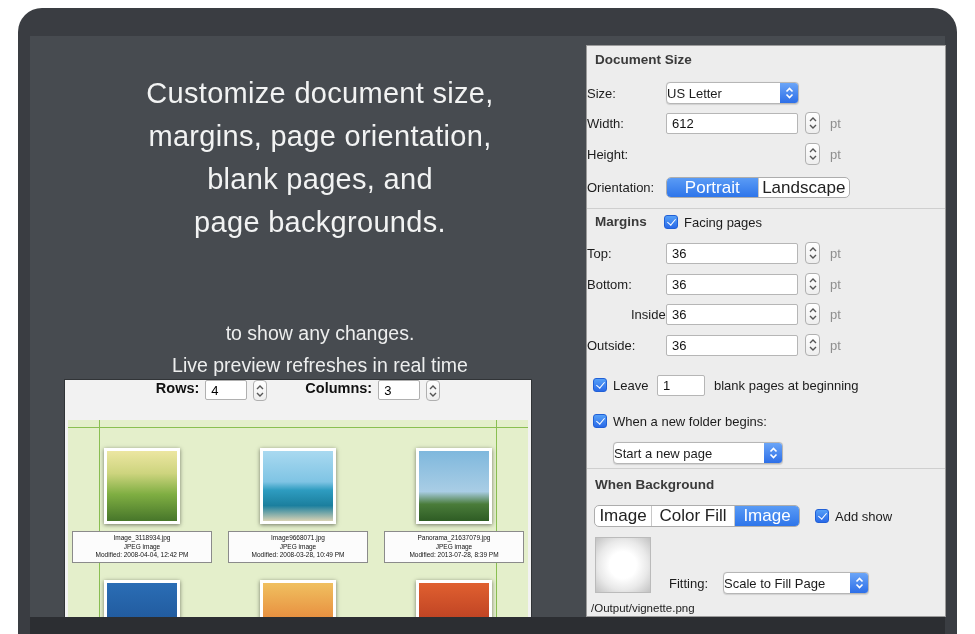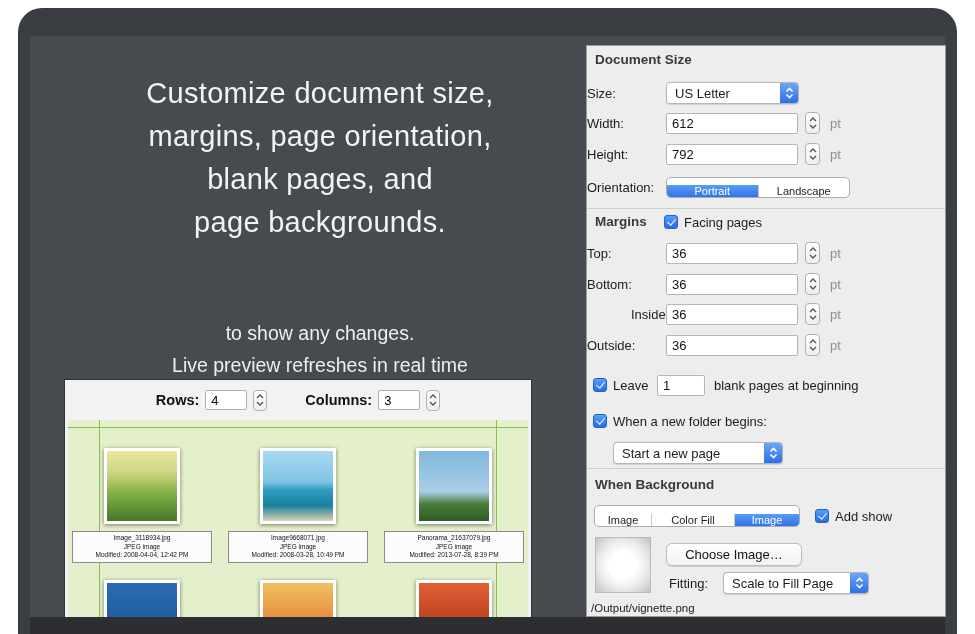--- a/index.html
+++ b/index.html
@@ -12,21 +12,21 @@
 
   
   .hero{position:absolute;left:30px;top:36px;width:520px;text-align:center;
         color:#f2f3f3;font-size:29px;line-height:43px;letter-spacing:.3px;}
   .subtext{position:absolute;left:30px;top:281px;width:520px;text-align:center;
         color:#edeeee;font-size:19.5px;line-height:32px;}
 
   
   .preview{position:absolute;left:35px;top:344px;width:466px;height:237px;background:#f2f2f2;
            overflow:hidden;box-shadow:0 0 0 1px rgba(0,0,0,.3);}
-  .preview-header{height:40px;display:flex;align-items:center;justify-content:center;gap:6px;
+  .preview-header{height:40px;display:flex;align-items:flex-start;justify-content:center;gap:6px;
                   font-size:14.5px;color:#111;}
   .ph-label{font-weight:700;}
   .gap30{width:26px;}
   .mini-field{width:42px;height:20px;background:#fff;border:1px solid #b0b0b0;border-radius:2px;
               font-size:13px;padding:0 5px;box-sizing:border-box;font-family:inherit;}
   .page-canvas{position:absolute;left:3px;right:3px;top:40px;bottom:0;background:#e4efcb;overflow:hidden;}
   .guide-v{position:absolute;top:0;bottom:0;width:1px;background:#8abf52;}
   .gl{left:31px}.gr{right:31px}
   .guide-h{position:absolute;left:0;right:0;top:7px;height:1px;background:#8abf52;}
   .thumb-row{position:absolute;left:0;right:0;display:flex;justify-content:center;gap:14px;}
@@ -53,26 +53,26 @@
          font-size:13px;padding:0 5px;box-sizing:border-box;font-family:inherit;color:#111;}
   .stepper{position:absolute;width:15px;height:22px;background:linear-gradient(#ffffff,#eeeeee);
            border:1px solid #b0b0b0;border-radius:4px;box-sizing:border-box;
            display:flex;align-items:center;justify-content:center;}
   .divider{position:absolute;left:0;right:0;height:1px;background:#cfcfcf;}
   .checkbox{position:absolute;width:14px;height:14px;border-radius:3px;
             background:linear-gradient(#55a0f8,#2a6ae8);border:1px solid #2160d6;box-sizing:border-box;}
   .checkbox::after{content:"";position:absolute;left:4px;top:1px;width:4px;height:7px;
             border:solid #fff;border-width:0 1.8px 1.8px 0;transform:rotate(40deg);}
   .popup{position:absolute;height:22px;background:#fff;border:1px solid #b6b6b6;border-radius:4px;
-         box-sizing:border-box;display:flex;align-items:center;padding-left:8px;
+         box-sizing:border-box;display:flex;align-items:center;
          box-shadow:0 .5px 1px rgba(0,0,0,.12);}
   .popup-cap{position:absolute;right:0;top:0;bottom:0;width:18px;border-radius:0 3px 3px 0;
          background:linear-gradient(#6ba5f7,#2d6fe8);display:flex;align-items:center;justify-content:center;}
   .seg{position:absolute;display:flex;border:1px solid #adadad;border-radius:5px;overflow:hidden;
-       background:#fff;height:21px;box-sizing:border-box;font-size:11px;align-items:flex-end;}
+       background:#fff;height:21px;box-sizing:border-box;font-size:17px;}
   .seg>span{display:flex;align-items:center;justify-content:center;border-left:1px solid #c8c8c8;color:#222;}
   .seg>span:first-child{border-left:none;}
   .seg>span.sel{background:linear-gradient(#5a9bf5,#2e75ea);color:#fff;}
   .btn{position:absolute;background:linear-gradient(#ffffff,#f2f2f2);border:1px solid #bdbdbd;
        border-radius:6px;font-size:13px;font-family:inherit;color:#111;
        box-shadow:0 .5px 1px rgba(0,0,0,.15);display:flex;align-items:center;justify-content:center;}
   .thumb-vignette{position:absolute;left:8px;top:491px;width:56px;height:56px;
        background:radial-gradient(ellipse at center,#ffffff 35%,#e9e9e9 65%,#c2c2c2 100%);
        border:1px solid #bbb;box-sizing:border-box;}
   .output-path{position:absolute;left:4px;top:556px;font-size:11.5px;color:#222;}
@@ -178,21 +178,20 @@
         <input class="field" style="left: 79px; top: 67px; width: 132px;" value="612">
         <span class="stepper" style="left:218px;top:66px;">
             <svg width="8" height="14" viewBox="0 0 8 14">
               <path d="M1 5L4 2L7 5" stroke="#555" stroke-width="1.4" fill="none"></path>
               <path d="M1 9L4 12L7 9" stroke="#555" stroke-width="1.4" fill="none"></path>
             </svg>
           </span>
         <div class="unit" style="top:70px;">pt</div>
 
         <div class="lbl" style="top:101px;">Height:</div>
-        <input class="field" style="left: 79px; top: 98px; width: 132px;" value="792">
         <span class="stepper" style="left:218px;top:97px;">
             <svg width="8" height="14" viewBox="0 0 8 14">
               <path d="M1 5L4 2L7 5" stroke="#555" stroke-width="1.4" fill="none"></path>
               <path d="M1 9L4 12L7 9" stroke="#555" stroke-width="1.4" fill="none"></path>
             </svg>
           </span>
         <div class="unit" style="top:101px;">pt</div>
 
         <div class="lbl" style="top:134px;">Orientation:</div>
         <div class="seg" style="left:79px;top:131px;width:184px;">
@@ -270,21 +269,20 @@
 
         <div class="seg" style="left:7px;top:459px;height:22px;">
           <span style="width:56px;">Image</span>
           <span style="width:82px;">Color Fill</span>
           <span class="sel" style="width:64px;">Image</span>
         </div>
         <span class="checkbox" style="left:228px;top:463px;"></span>
         <div class="abs" style="left:248px;top:463px;">Add show</div>
 
         <div class="thumb-vignette"></div>
-        <button class="btn" style="left:79px;top:497px;width:136px;height:23px;">Choose Image…</button>
 
         <div class="abs" style="left:82px;top:530px;">Fitting:</div>
         <div class="popup" style="left:136px;top:526px;width:146px;">
           <span>Scale to Fill Page</span>
           <span class="popup-cap">
             <svg width="9" height="12" viewBox="0 0 9 12">
                 <path d="M1.5 4.5L4.5 1.5L7.5 4.5" stroke="#fff" stroke-width="1.6" fill="none"></path>
                 <path d="M1.5 7.5L4.5 10.5L7.5 7.5" stroke="#fff" stroke-width="1.6" fill="none"></path>
               </svg>
           </span>

